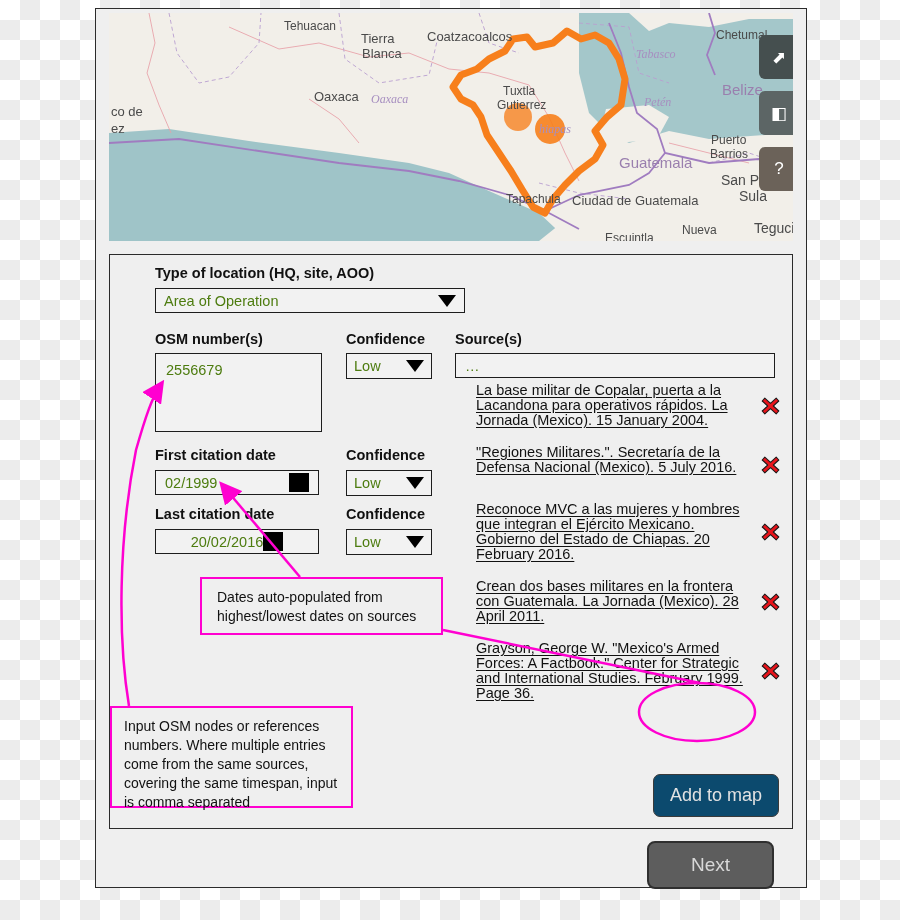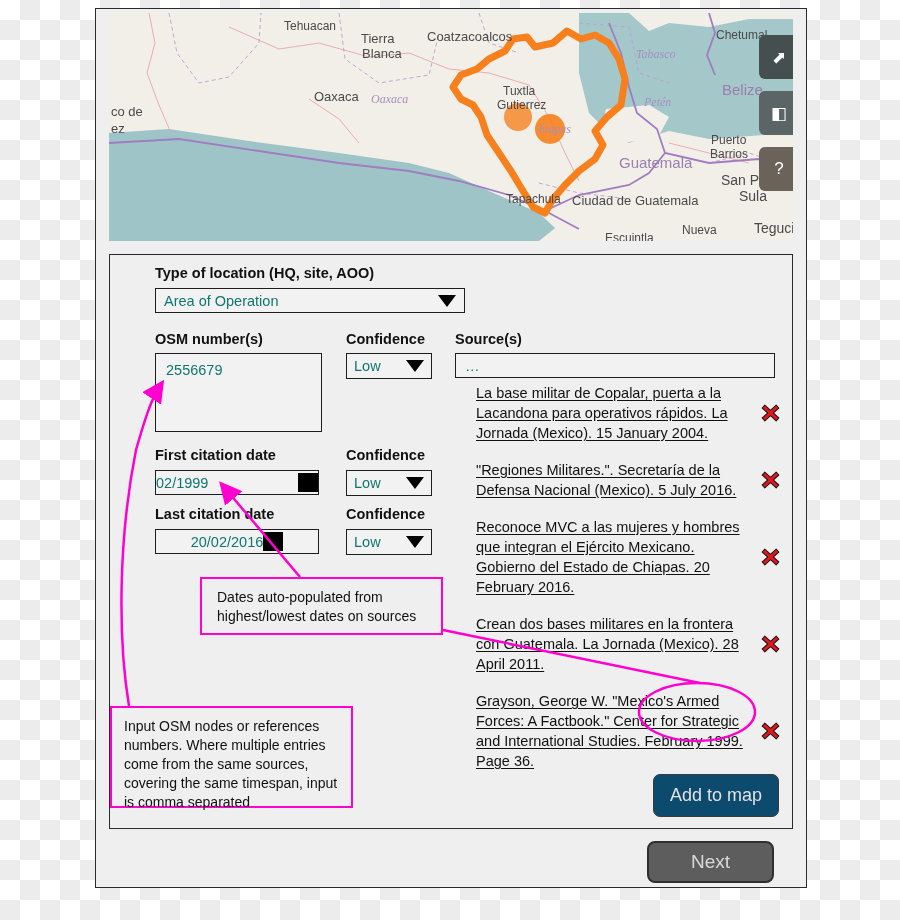--- a/index.html
+++ b/index.html
@@ -39,63 +39,63 @@
   #map-tool-help{top:134px;background:#6b6259;}
 
   
   #form-panel{
     position:absolute;left:13px;top:245px;width:684px;height:575px;
     border:1.5px solid #2b2b2b;box-sizing:border-box;background:#efefef;
   }
   .fld-label{font-size:14.5px;font-weight:bold;color:#111;}
   .txtbox{
     background:#f2f2f2;border:1.5px solid #1d1d1d;box-sizing:border-box;
-    font-size:14.5px;color:#0f766e;display:flex;align-items:center;
+    font-size:14.5px;color:#4d7c0f;display:flex;align-items:center;
   }
   .caret{
     width:0;height:0;border-left:9px solid transparent;border-right:9px solid transparent;
     border-top:12px solid #000;
   }
   .datebtn{width:20px;height:19px;background:#000;}
 
   #lbl-type{position:absolute;left:45px;top:10px;}
   #sel-type{position:absolute;left:45px;top:33px;width:310px;height:25px;padding:0 8px;justify-content:space-between;}
   #lbl-osm{position:absolute;left:45px;top:76px;}
   #inp-osm{position:absolute;left:45px;top:98px;width:167px;height:79px;padding:8px 10px;align-items:flex-start;}
   #lbl-conf1{position:absolute;left:236px;top:76px;}
   #sel-conf1{position:absolute;left:236px;top:98px;width:86px;height:26px;padding:0 7px;justify-content:space-between;}
   #lbl-first{position:absolute;left:45px;top:192px;}
-  #inp-first{position:absolute;left:45px;top:215px;width:164px;height:25px;padding:0 0;justify-content:space-between;}
+  #inp-first{position:absolute;left:45px;top:215px;width:164px;height:25px;padding:0 9px;justify-content:space-between;}
   #lbl-conf2{position:absolute;left:236px;top:192px;}
   #sel-conf2{position:absolute;left:236px;top:215px;width:86px;height:26px;padding:0 7px;justify-content:space-between;}
   #lbl-last{position:absolute;left:45px;top:251px;}
   #inp-last{position:absolute;left:45px;top:274px;width:164px;height:25px;padding:0 8px;justify-content:center;}
   #lbl-conf3{position:absolute;left:236px;top:251px;}
   #sel-conf3{position:absolute;left:236px;top:274px;width:86px;height:26px;padding:0 7px;justify-content:space-between;}
 
   #lbl-sources{position:absolute;left:345px;top:76px;}
   #inp-sources{position:absolute;left:345px;top:98px;width:320px;height:25px;padding:0 9px;}
   #source-list{position:absolute;left:366px;top:128px;width:300px;}
   .src-row{position:relative;margin-bottom:17px;min-height:40px;}
   .src-text{
-    width:272px;font-size:14.5px;line-height:20px;color:#111;
+    width:272px;font-size:14.5px;line-height:15px;color:#111;
     text-decoration:underline;text-underline-offset:2px;
   }
   .src-del{
     position:absolute;right:-5px;top:50%;transform:translateY(-50%);
     width:21px;height:21px;
   }
 
   #btn-addmap{
     position:absolute;left:543px;top:519px;width:126px;height:43px;border-radius:7px;
     background:#0c4a6e;border:1.5px solid #3a3a3a;box-sizing:border-box;
     color:#e2e2e2;font-size:18px;display:flex;align-items:center;justify-content:center;
   }
   #btn-next{
-    position:absolute;left:551px;top:832px;width:127px;height:42px;border-radius:8px;
+    position:absolute;left:551px;top:832px;width:127px;height:48px;border-radius:8px;
     background:#5d5d5d;border:2px solid #2f2f2f;box-sizing:border-box;
     color:#d8d8d8;font-size:19px;display:flex;align-items:center;justify-content:center;
   }
 
   
   .callout{
     position:absolute;border:2.5px solid #ff00d0;background:#efefef;
     font-size:14px;line-height:19px;color:#111;padding:9px 12px;box-sizing:border-box;
   }
   #callout-dates{left:200px;top:577px;width:243px;height:58px;padding-left:15px;}

